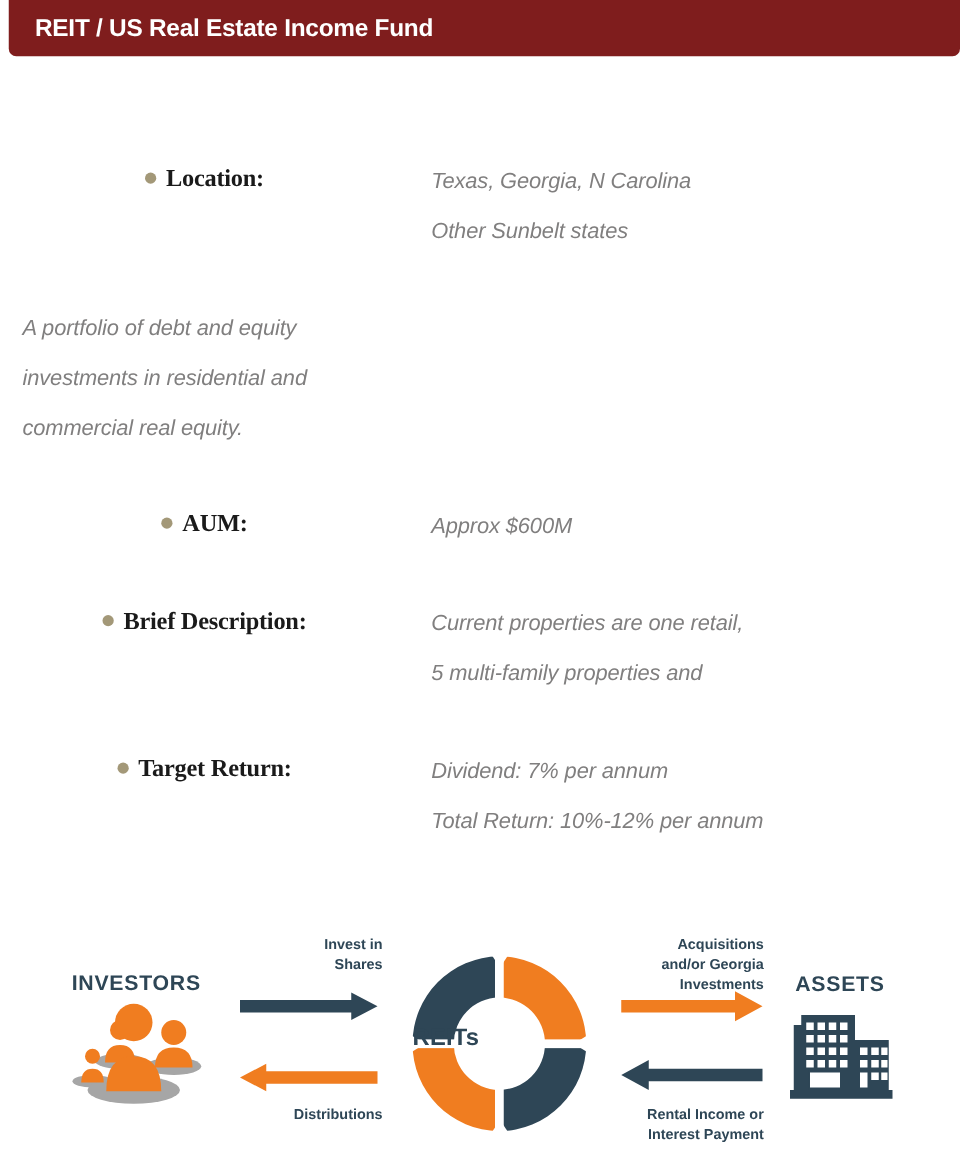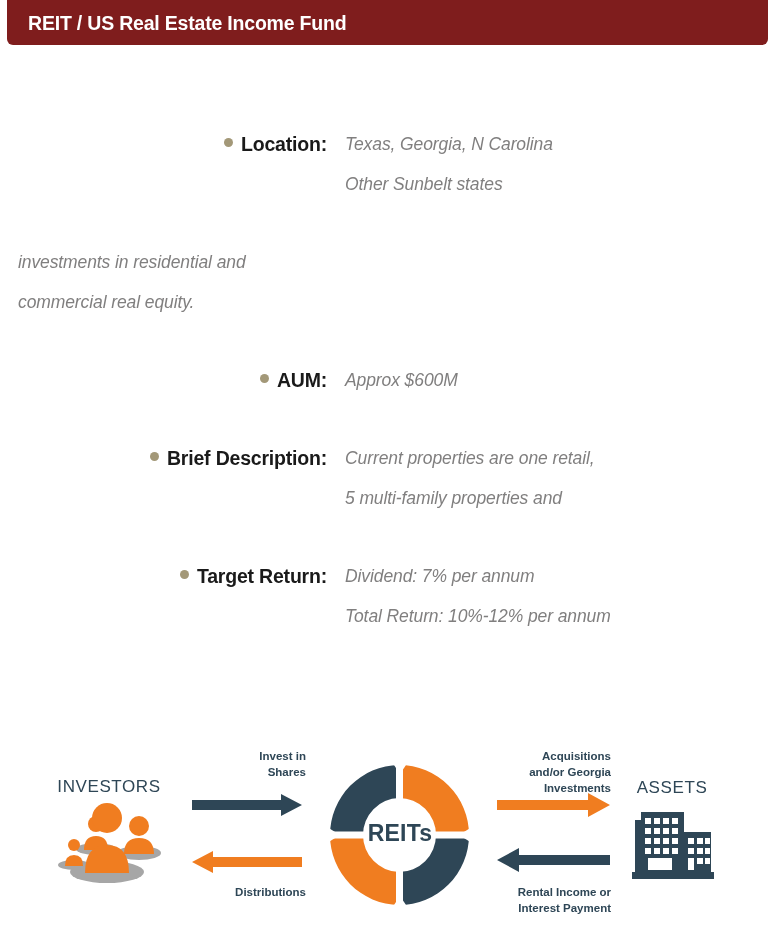--- a/index.html
+++ b/index.html
@@ -48,24 +48,25 @@
   }
   .detail-row {
     position: relative;
     display: flex;
     align-items: flex-start;
     margin-bottom: 38px;
   }
   .detail-label-cell {
     width: 327px;
     flex: 0 0 327px;
-    text-align: right;
+    text-align: center;
     position: relative;
     padding-right: 0;
     box-sizing: border-box;
+    font-family: Liberation Serif, serif;
   }
   .bullet-dot {
     display: inline-block;
     width: 9px;
     height: 9px;
     border-radius: 50%;
     background: #a39878;
     vertical-align: middle;
     margin-right: 8px;
     position: relative;
@@ -98,21 +99,21 @@
   #diagram {
     position: absolute;
     left: 0;
     top: 726px;
     width: 775px;
     height: 202px;
   }
   .dg-label {
     position: absolute;
     color: #2e4656;
-    font-weight: normal;
+    font-weight: bold;
     text-align: center;
     white-space: nowrap;
   }
   #investors-label {
     left: 0px;
     top: 777px;
     width: 218px;
     font-size: 17px;
     letter-spacing: 0.6px;
   }
@@ -135,23 +136,23 @@
   #invest-caption   { left: 186px; top: 748px; width: 120px; }
   #distrib-caption  { left: 186px; top: 884px; width: 120px; }
   #acq-caption      { left: 489px; top: 748px; width: 122px; }
   #rental-caption   { left: 489px; top: 884px; width: 122px; }
 
   #reits-center-label {
     position: absolute;
     left: 330px;
     top: 820px;
     width: 140px;
-    text-align: center;
+    text-align: left;
     color: #2e4656;
-    font-size: 23px;
+    font-size: 19px;
     font-weight: bold;
     letter-spacing: 0.2px;
     pointer-events: none;
   }
   svg { display: block; }
   .svg-layer {
     position: absolute;
     left: 0;
     top: 0;
     width: 775px;
@@ -173,20 +174,21 @@
       <span class="bullet-dot"></span><span class="detail-label">Location:</span>
     </div>
     <div class="detail-value-cell">
       <div class="detail-value-line">Texas, Georgia, N Carolina</div>
       <div class="detail-value-line">Other Sunbelt states</div>
     </div>
   </div>
 
   <div class="detail-row">
     <div class="detail-value-cell">
+      <div class="detail-value-line">A portfolio of debt and equity</div>
       <div class="detail-value-line">investments in residential and</div>
       <div class="detail-value-line">commercial real equity.</div>
     </div>
   </div>
 
   <div class="detail-row">
     <div class="detail-label-cell">
       <span class="bullet-dot"></span><span class="detail-label">AUM:</span>
     </div>
     <div class="detail-value-cell">

